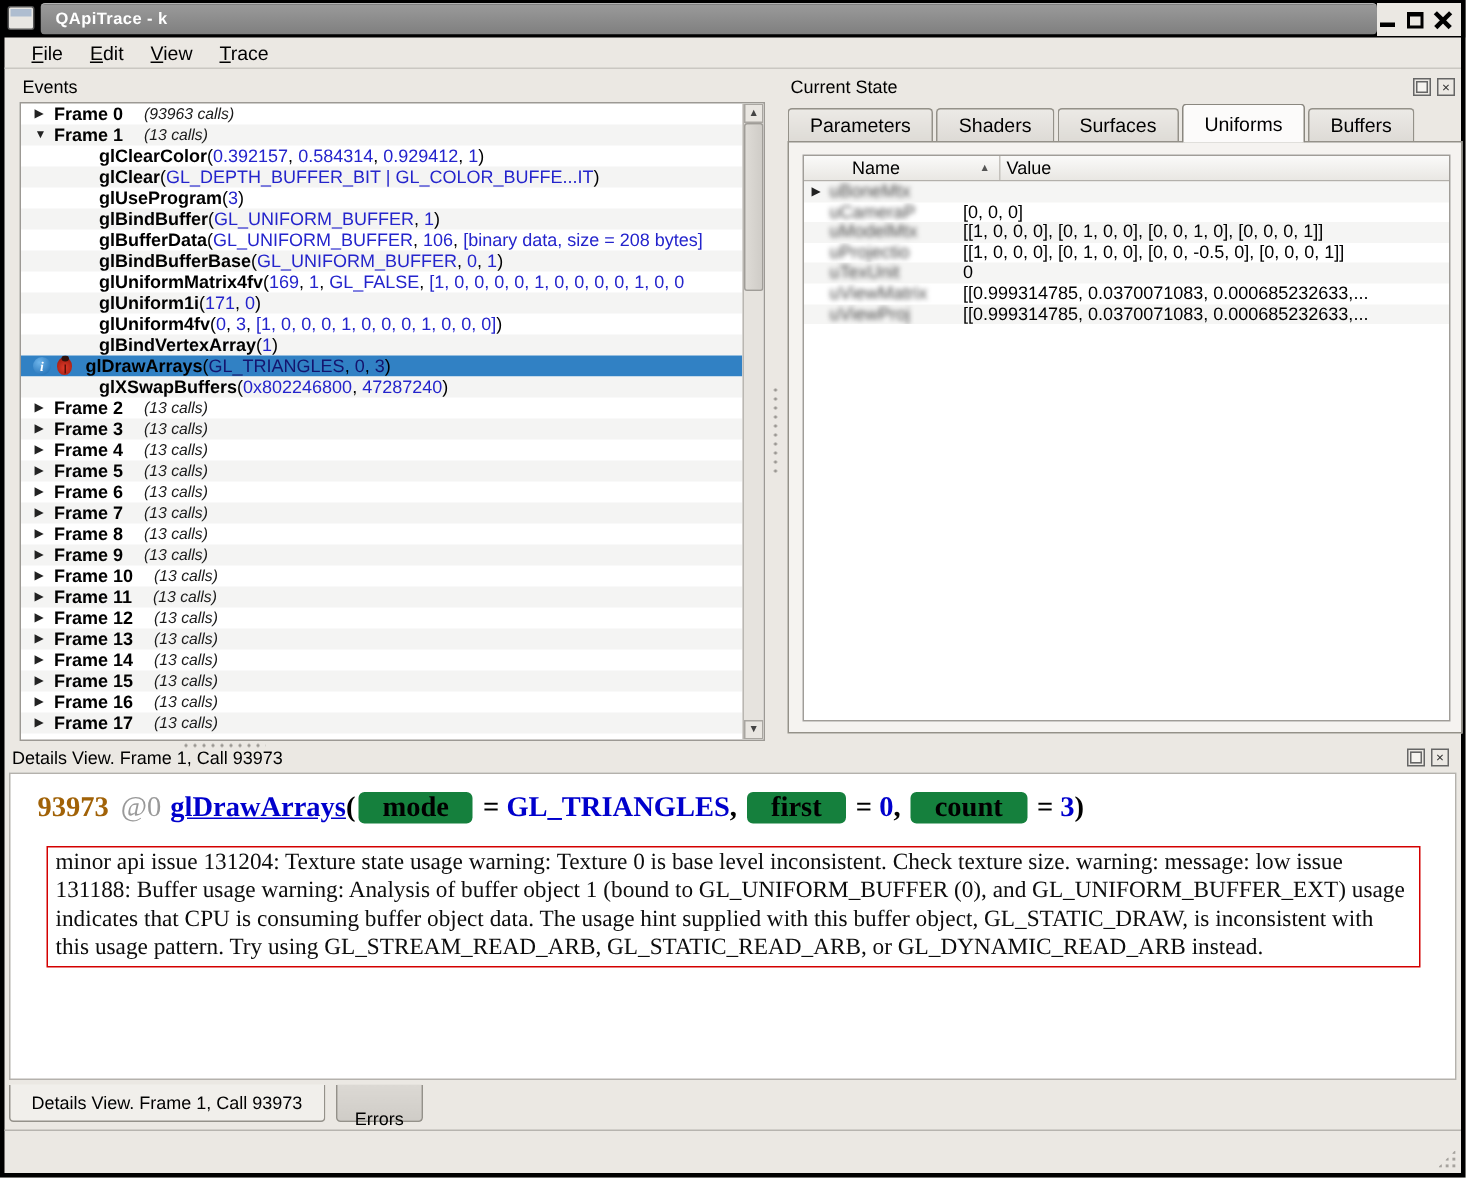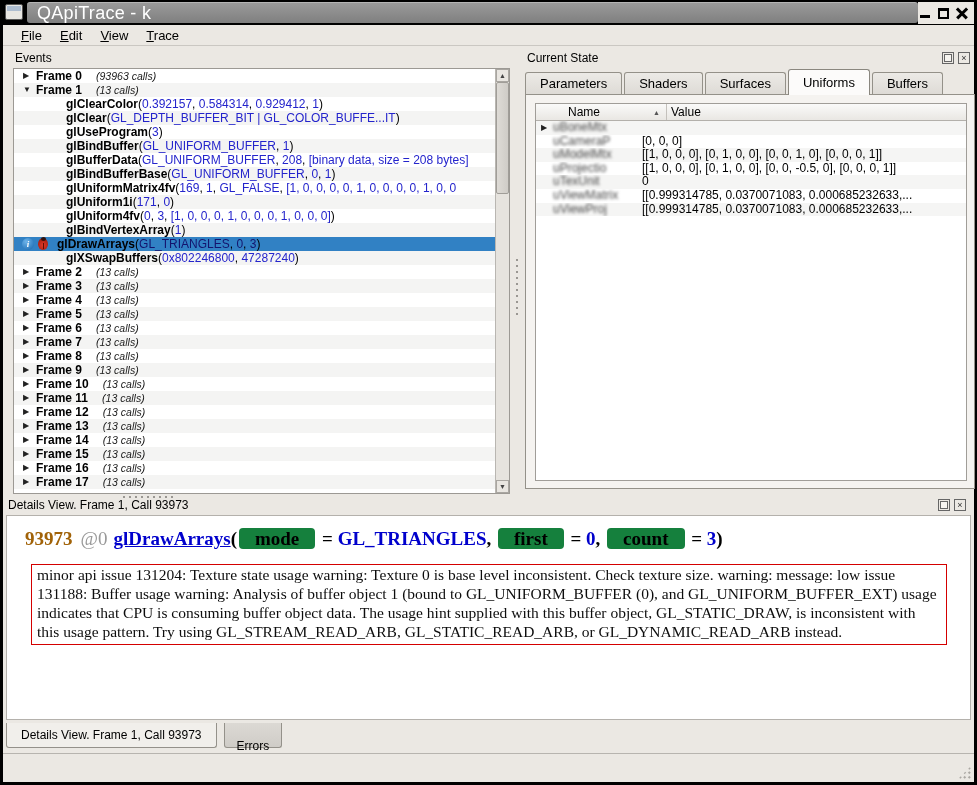--- a/index.html
+++ b/index.html
@@ -6,21 +6,21 @@
   html,body { width:977px; height:785px; }
   body { font-family:"Liberation Sans", sans-serif; background:#000; position:relative; overflow:hidden; }
 
   
   .titlebar { position:absolute; left:0; top:0; width:977px; height:25px; background:#000; }
   .win-icon { position:absolute; left:5px; top:4px; width:18px; height:16px; background:#e8e6e2; border:1px solid #555;
               border-radius:2px; }
   .win-icon::before { content:""; position:absolute; left:1px; right:1px; top:1px; height:5px; background:#aebdd0; }
   .title-pill { position:absolute; left:27px; top:2px; width:891px; height:21px; background:linear-gradient(#9a9a9a,#7f7f7f);
                 border-radius:3px; border-top:1px solid #b5b5b5; display:flex; align-items:center; }
-  .title-pill span { color:#fff; font-weight:normal; font-size:18px; padding-left:10px; letter-spacing:.3px;text-align:right; }
+  .title-pill span { color:#fff; font-weight:bold; font-size:11px; padding-left:10px; letter-spacing:.3px;text-align:right; }
   .win-controls { position:absolute; right:3px; top:2px; width:56px; height:22px; background:#ebe8e3;
                   display:flex; align-items:center; justify-content:flex-end; gap:7px; padding-right:6px; }
   .g-min { width:11px; height:11px; position:relative; }
   .g-min::after { content:""; position:absolute; left:0; bottom:1px; width:10px; height:3px; background:#000; }
   .g-max { width:11px; height:11px; border:2px solid #000; border-top-width:3px; }
   .g-close { width:12px; height:12px; position:relative; }
   .g-close::before,.g-close::after { content:""; position:absolute; left:-1px; top:5px; width:14px; height:2.6px; background:#000; }
   .g-close::before { transform:rotate(45deg); } .g-close::after { transform:rotate(-45deg); }
 
   .chrome-body { position:absolute; left:3px; top:25px; width:971px; height:757px; background:#ebe8e3; }
@@ -196,21 +196,21 @@
               <span class="pn">, </span>
               <span class="carg">1</span>
               <span class="pn">)</span>
             </div>
             <div class="trow">
               <span class="cind"></span>
               <span class="cfunc">glBufferData</span>
               <span class="pn">(</span>
               <span class="carg">GL_UNIFORM_BUFFER</span>
               <span class="pn">, </span>
-              <span class="carg">208</span>
+              <span class="carg">106</span>
               <span class="pn">, </span>
               <span class="carg">[binary data, size = 208 bytes]</span>
             </div>
             <div class="trow">
               <span class="cind"></span>
               <span class="cfunc">glBindBufferBase</span>
               <span class="pn">(</span>
               <span class="carg">GL_UNIFORM_BUFFER</span>
               <span class="pn">, </span>
               <span class="carg">0</span>

